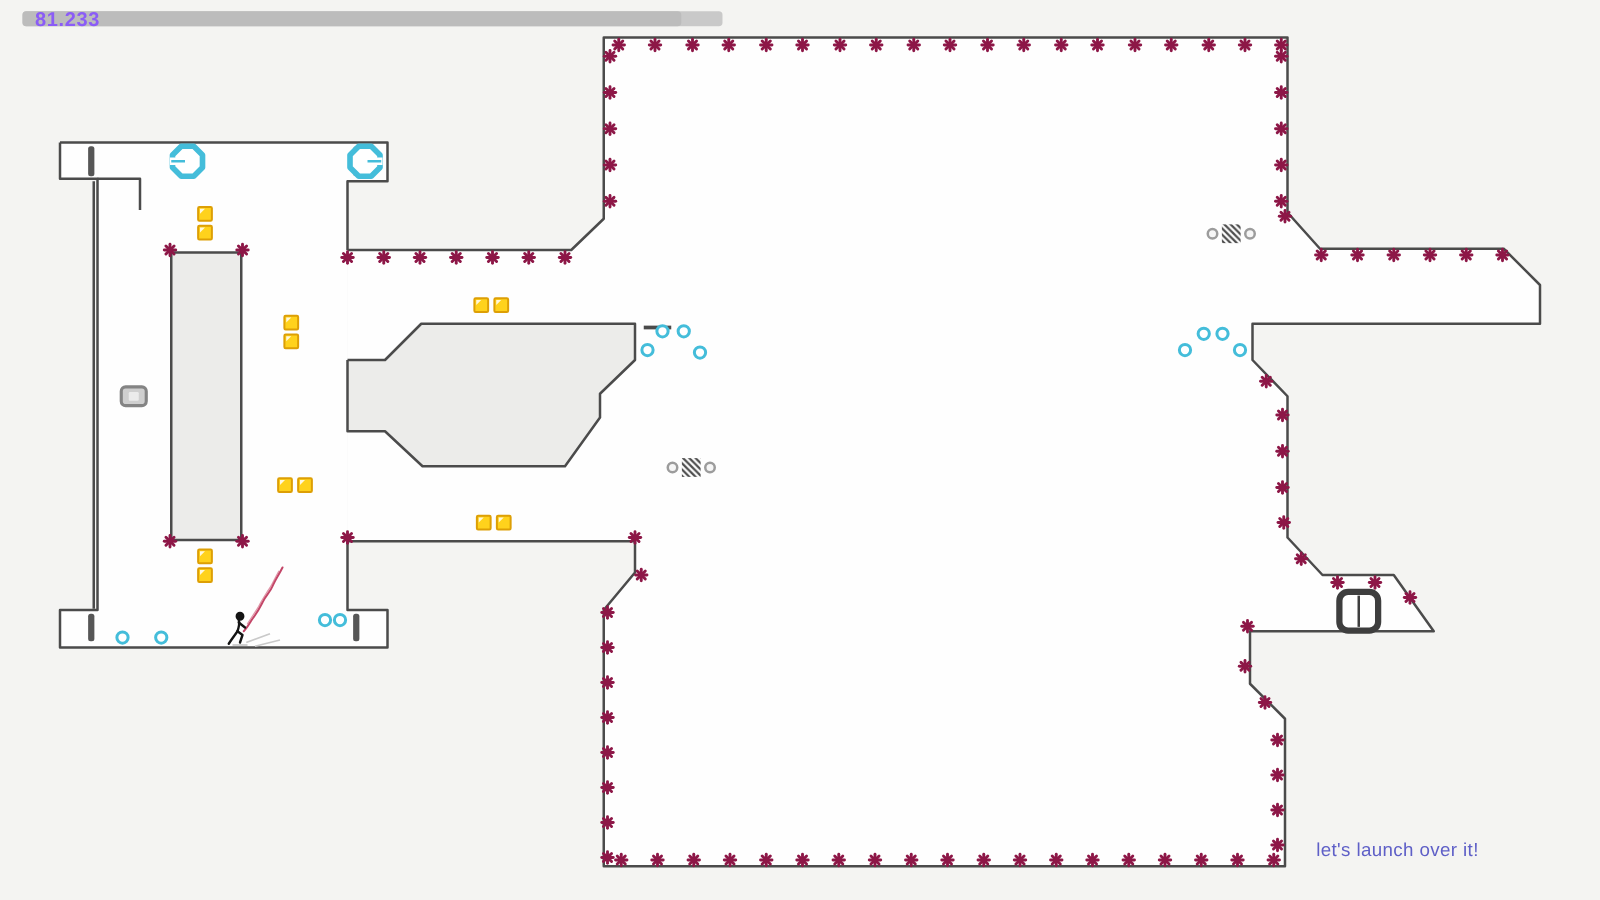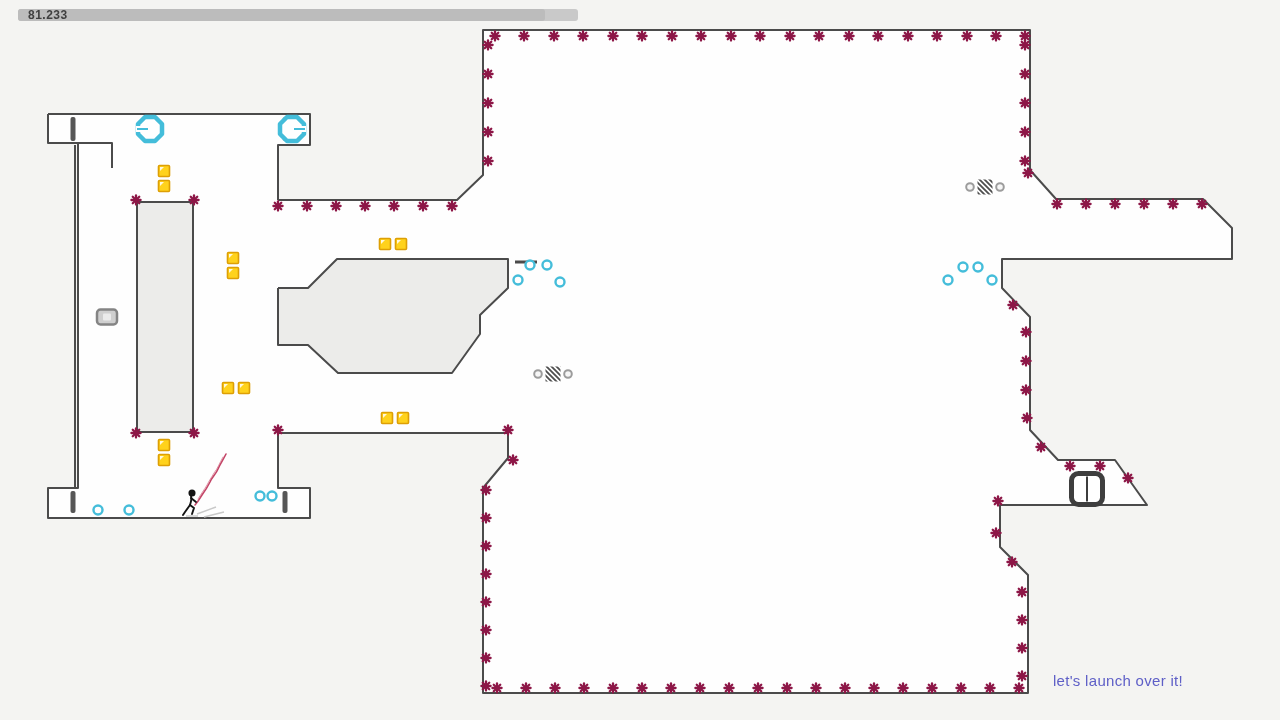--- a/index.html
+++ b/index.html
@@ -4,22 +4,22 @@
 <style>
   html,body{margin:0;padding:0;}
   body{
     width:1280px;height:720px;overflow:hidden;position:relative;
     background:#f4f4f2;
     font-family:"Liberation Sans",sans-serif;
   }
   #stage{position:absolute;left:0;top:0;width:1280px;height:720px;}
   #level{position:absolute;left:0;top:0;}
   .hud-timer-text{
-    position:absolute;left:28px;top:8px;font-size:12px;font-weight:bold;
-    color:#404040;letter-spacing:.5px;
+    position:absolute;left:28px;top:8px;font-size:16px;font-weight:bold;
+    color:#8b5cf6;letter-spacing:.5px;
   }
   .caption{
     position:absolute;right:97px;top:672px;font-size:15px;
     color:#5e5fc7;letter-spacing:.3px;
   }
 </style>
 </head>
 <body>
 
 <div id="stage">

